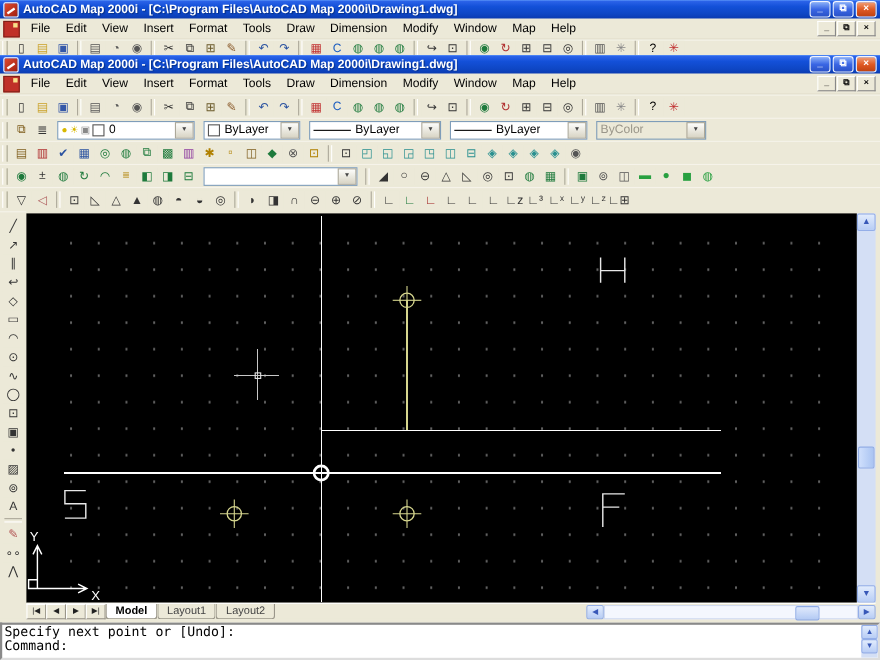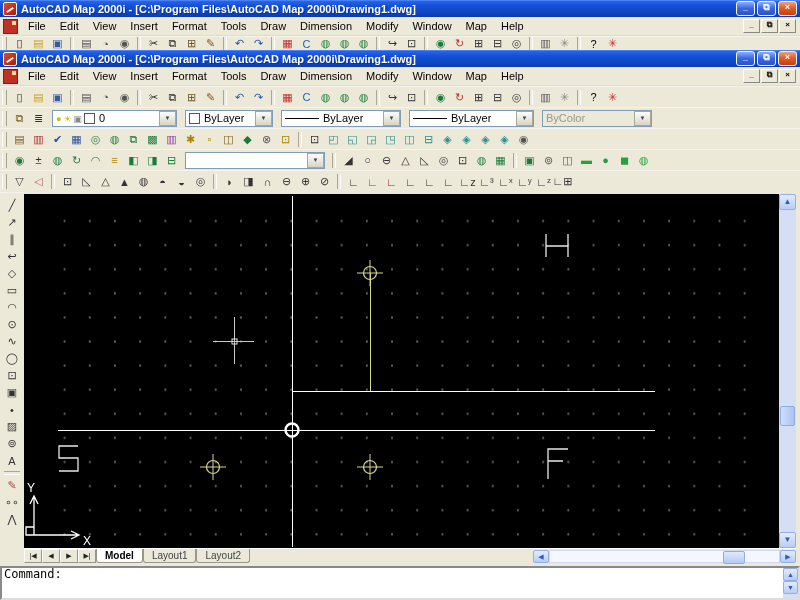--- a/index.html
+++ b/index.html
@@ -376,21 +376,21 @@
   <div class="combo" style="width:120px">
     <span class="linesample"></span>
     <span class="val">ByLayer</span>
     <span class="drop">▼</span>
   </div>
   <div class="combo" style="width:125px">
     <span class="linesample"></span>
     <span class="val">ByLayer</span>
     <span class="drop">▼</span>
   </div>
-  <div class="combo disabled" style="width:110px">
+  <div class="combo disabled" style="width:100px">
     <span class="val">ByColor</span>
     <span class="drop">▼</span>
   </div>
 </div>
 
 <div class="tbrow" style="top:128px">
   <div class="grip"></div>
   <div class="ticons">
       <div class="tbtn">
         <span style="color: rgb(128, 96, 32);">▤</span>
@@ -777,19 +777,20 @@
     <div class="hbtn" style="left:0">◀</div>
     <div class="htrack">
       <div class="hthumb" style="left:173px"></div>
     </div>
     <div class="hbtn" style="left:247px">▶</div>
   </div>
 </div>
 
 <div class="cmdwin">
   <div class="cmdlines">
+      <div class="cmdline">Specify next point or [Undo]:</div>
       <div class="cmdline">Command:</div>
     </div>
   <div class="cmdscroll">
     <div class="sbtn" style="top:0">▲</div>
     <div class="sbtn" style="top:13px">▼</div>
   </div>
 </div>
 
 </body></html>

